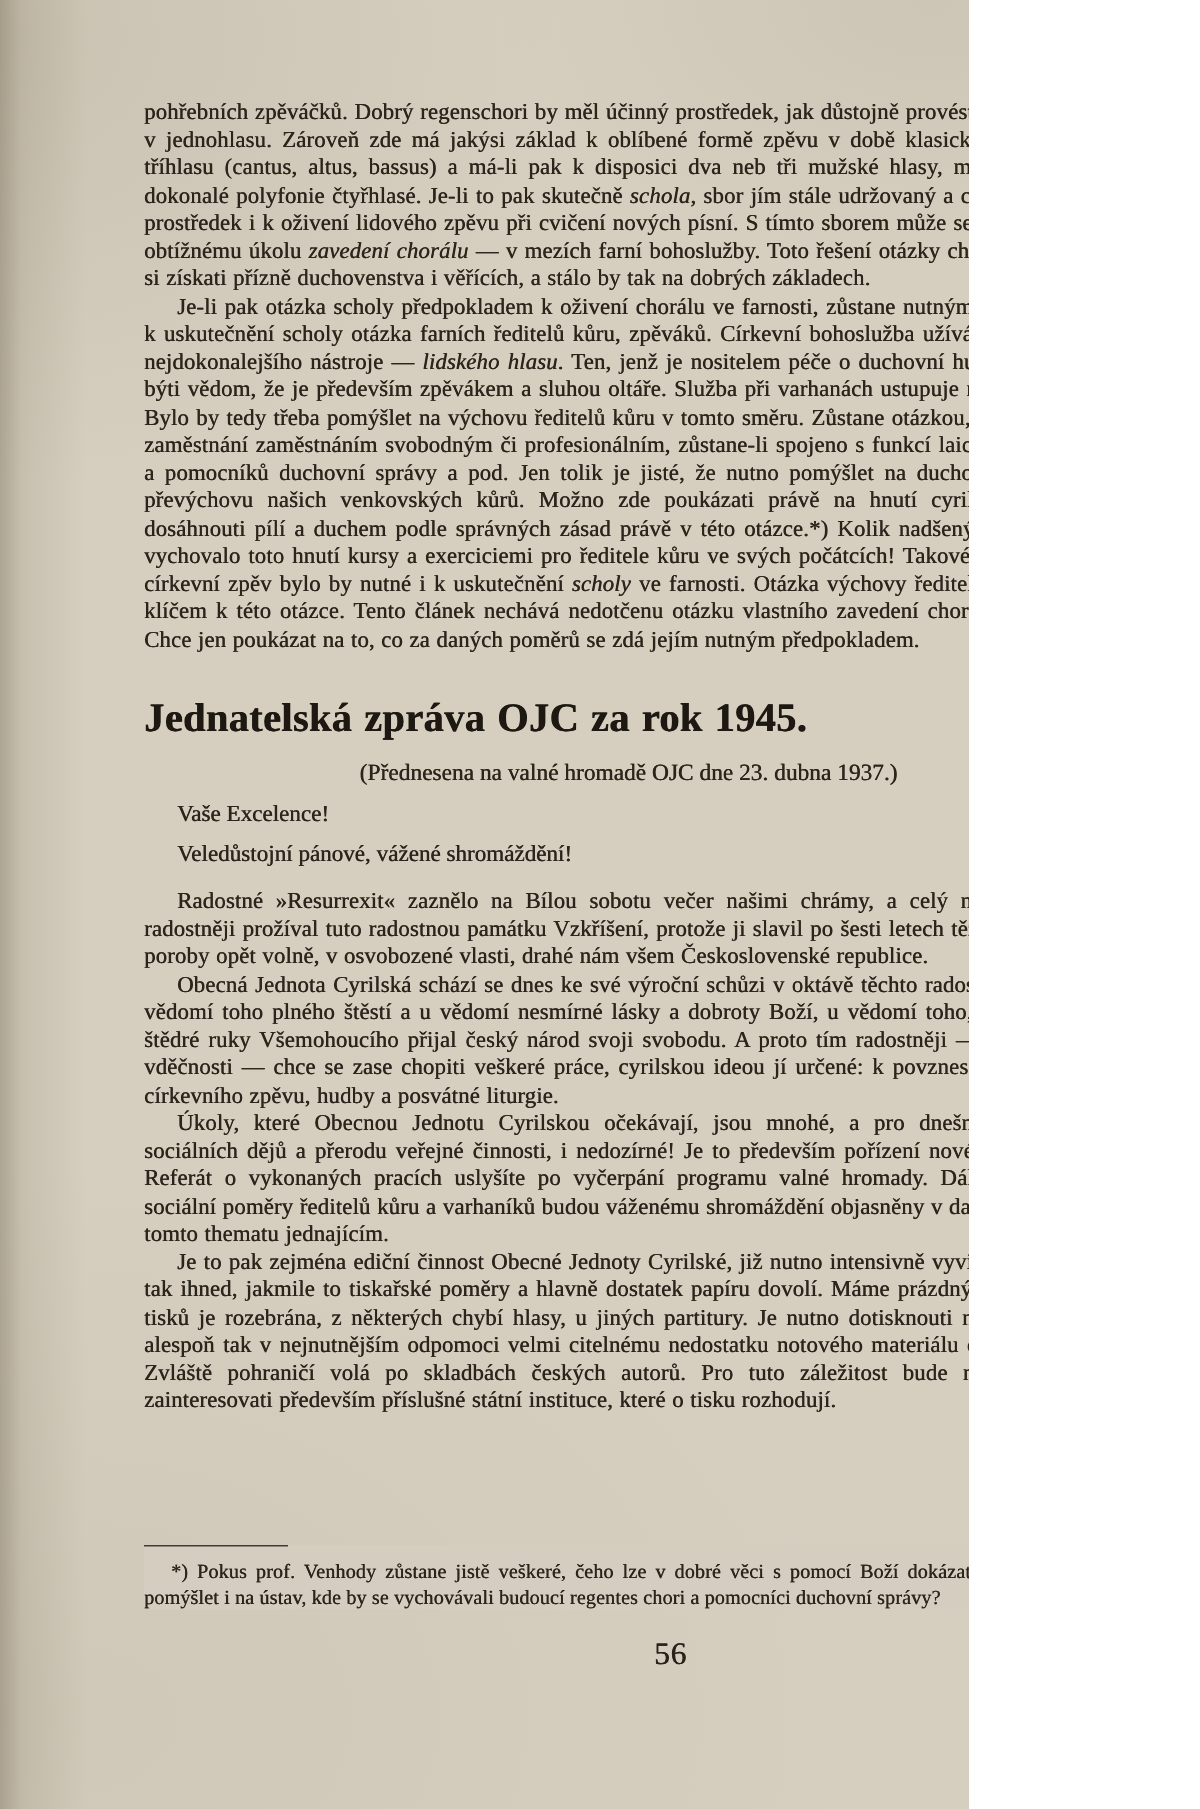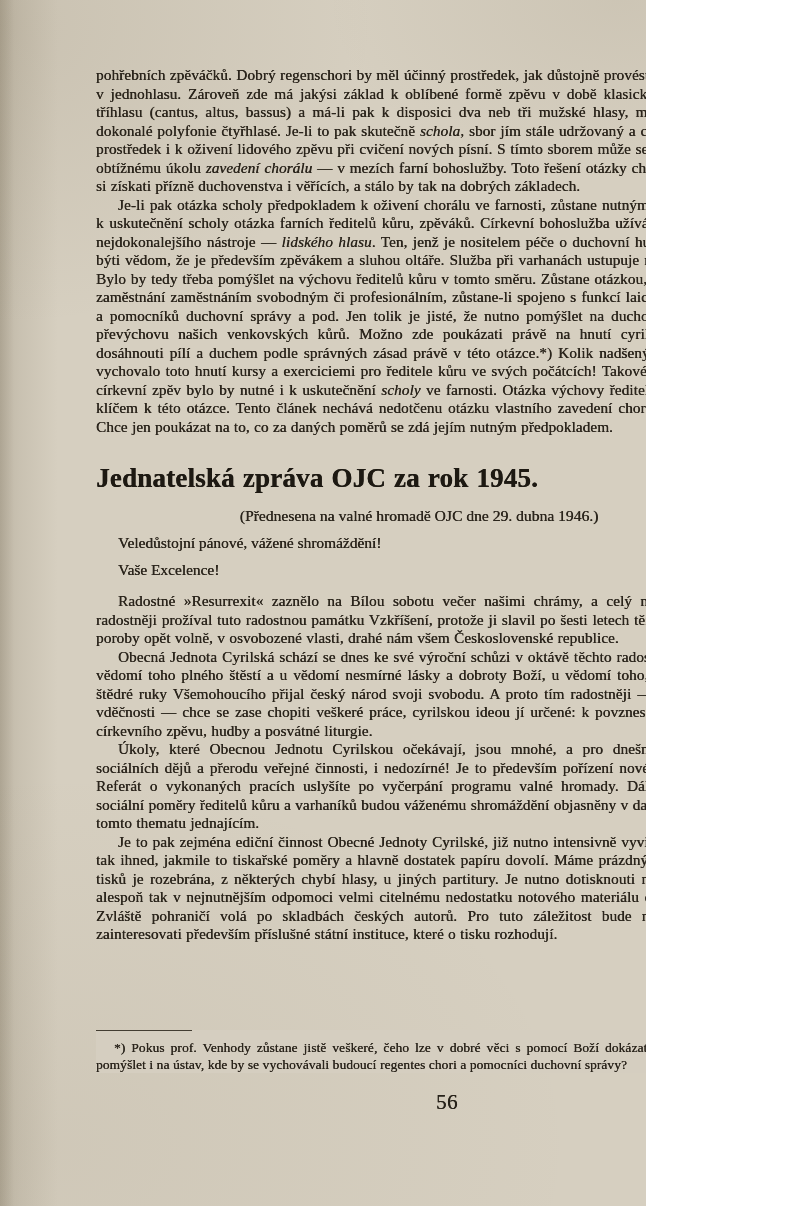--- a/index.html
+++ b/index.html
@@ -61,24 +61,24 @@
 <div class="page">
   <div class="gutter"></div>
 
   <div class="col">
     <div>
         <p class="para"><span>pohřebních zpěváčků. Dobrý regenschori by měl účinný prostředek, jak důstojně provésti chorální zpěv v jednohlasu. Zároveň zde má jakýsi základ k oblíbené formě zpěvu v době klasické polyfonie — tříhlasu (cantus, altus, bassus) a má-li pak k disposici dva neb tři mužské hlasy, má zde základ i dokonalé polyfonie čtyřhlasé. Je-li to pak skutečně </span><span class="ital">schola,</span><span> sbor jím stále udržovaný a cvičený, má zde prostředek i k oživení lidového zpěvu při cvičení nových písní. S tímto sborem může se pak odvážiti k obtížnému úkolu </span><span class="ital">zavedení chorálu</span><span> — v mezích farní bohoslužby. Toto řešení otázky chorálu mohlo by si získati přízně duchovenstva i věřících, a stálo by tak na dobrých základech.</span></p>
         <p class="para ind"><span>Je-li pak otázka scholy předpokladem k oživení chorálu ve farnosti, zůstane nutným předpokladem k uskutečnění scholy otázka farních ředitelů kůru, zpěváků. Církevní bohoslužba užívá k chvále Boží nejdokonalejšího nástroje — </span><span class="ital">lidského hlasu</span><span>. Ten, jenž je nositelem péče o duchovní hudbu, měl by si býti vědom, že je především zpěvákem a sluhou oltáře. Služba při varhanách ustupuje na druhé místo. Bylo by tedy třeba pomýšlet na výchovu ředitelů kůru v tomto směru. Zůstane otázkou, má-li býti toto zaměstnání zaměstnáním svobodným či profesionálním, zůstane-li spojeno s funkcí laických katechetů a pomocníků duchovní správy a pod. Jen tolik je jisté, že nutno pomýšlet na duchovní výchovu a převýchovu našich venkovských kůrů. Možno zde poukázati právě na hnutí cyrilské, kolik lze dosáhnouti pílí a duchem podle správných zásad právě v této otázce.*) Kolik nadšených regenschori vychovalo toto hnutí kursy a exerciciemi pro ředitele kůru ve svých počátcích! Takové pochopení pro církevní zpěv bylo by nutné i k uskutečnění </span><span class="ital">scholy</span><span> ve farnosti. Otázka výchovy ředitelů kůru zůstane klíčem k této otázce. Tento článek nechává nedotčenu otázku vlastního zavedení chorálu ve farnosti. Chce jen poukázat na to, co za daných poměrů se zdá jejím nutným předpokladem.</span></p>
       </div>
 
     <h1 class="title">Jednatelská zpráva OJC za rok 1945.</h1>
-    <p class="subtitle">(Přednesena na valné hromadě OJC dne 29. dubna 1946.)</p>
+    <p class="subtitle">(Přednesena na valné hromadě OJC dne 23. dubna 1937.)</p>
 
+    <p class="salut">Vaše Excelence!</p>
     <p class="salut">Veledůstojní pánové, vážené shromáždění!</p>
-    <p class="salut">Vaše Excelence!</p>
 
     <div class="article-body">
         <p class="para ind"><span>Radostné »Resurrexit« zaznělo na Bílou sobotu večer našimi chrámy, a celý národ letos tím radostněji prožíval tuto radostnou památku Vzkříšení, protože ji slavil po šesti letech těžkého utrpení a poroby opět volně, v osvobozené vlasti, drahé nám všem Československé republice.</span></p>
         <p class="para ind"><span>Obecná Jednota Cyrilská schází se dnes ke své výroční schůzi v oktávě těchto radostných svátků u vědomí toho plného štěstí a u vědomí nesmírné lásky a dobroty Boží, u vědomí toho, že z úradku a štědré ruky Všemohoucího přijal český národ svoji svobodu. A proto tím radostněji — na důkaz své vděčnosti — chce se zase chopiti veškeré práce, cyrilskou ideou jí určené: k povznesení a zvelebení církevního zpěvu, hudby a posvátné liturgie.</span></p>
         <p class="para ind"><span>Úkoly, které Obecnou Jednotu Cyrilskou očekávají, jsou mnohé, a pro dnešní dobu, plnou sociálních dějů a přerodu veřejné činnosti, i nedozírné! Je to především pořízení nového kancionálu. Referát o vykonaných pracích uslyšíte po vyčerpání programu valné hromady. Dále existenční a sociální poměry ředitelů kůru a varhaníků budou váženému shromáždění objasněny v dalším referátu, o tomto thematu jednajícím.</span></p>
         <p class="para ind"><span>Je to pak zejména ediční činnost Obecné Jednoty Cyrilské, již nutno intensivně vyvinouti. Učiníme tak ihned, jakmile to tiskařské poměry a hlavně dostatek papíru dovolí. Máme prázdný sklad. Většina tisků je rozebrána, z některých chybí hlasy, u jiných partitury. Je nutno dotisknouti nejpotřebnější a alespoň tak v nejnutnějším odpomoci velmi citelnému nedostatku notového materiálu církevní hudby. Zvláště pohraničí volá po skladbách českých autorů. Pro tuto záležitost bude naší povinností zainteresovati především příslušné státní instituce, které o tisku rozhodují.</span></p>
       </div>
   </div>
 
   <div class="footnote">

